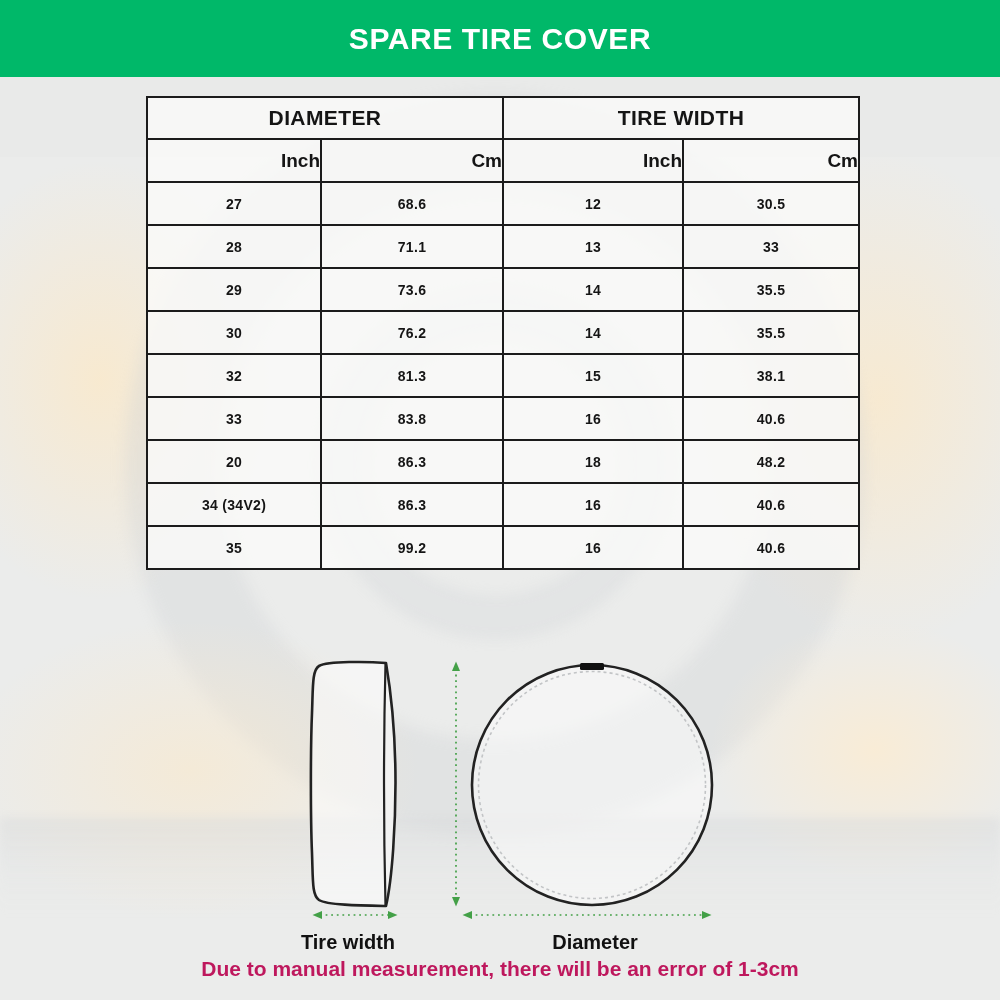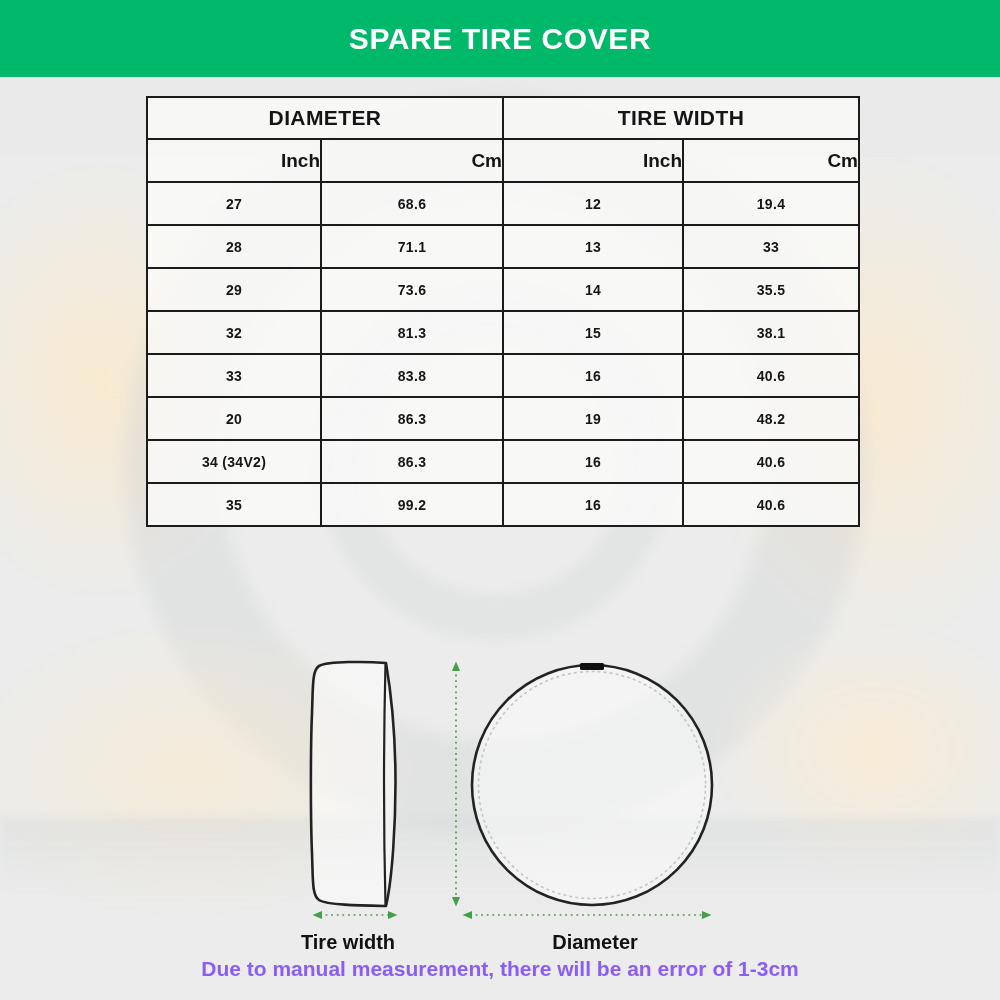--- a/index.html
+++ b/index.html
@@ -39,21 +39,21 @@
   tr.data-row td{height:41px;font-size:14px;font-weight:600;letter-spacing:.3px;}
 
   
   .diagram{position:absolute;left:280px;top:653px;width:460px;height:272px;}
   .diag-label{position:absolute;font-size:20px;font-weight:bold;color:#111;text-align:center;}
   .label-tire-width{left:288px;top:931px;width:120px;}
   .label-diameter{left:533px;top:931px;width:124px;}
 
   
   .footnote{position:absolute;left:0;top:957px;width:1000px;text-align:center;
-    font-size:21px;font-weight:bold;color:#8b5cf6;}
+    font-size:21px;font-weight:bold;color:#be185d;}
 </style>
 </head>
 <body>
 
 <div class="page">
 
   <div class="bg bg-top-strip"></div>
   <div class="bg cream-left"></div>
   <div class="bg cream-right"></div>
   <div class="bg tire-ring"></div>
@@ -81,50 +81,56 @@
     <tr class="sub-row">
       <th>Inch</th>
       <th>Cm</th>
       <th>Inch</th>
       <th>Cm</th>
     </tr>
     <tr class="data-row">
       <td>27</td>
       <td>68.6</td>
       <td>12</td>
-      <td>19.4</td>
+      <td>30.5</td>
     </tr>
     <tr class="data-row">
       <td>28</td>
       <td>71.1</td>
       <td>13</td>
       <td>33</td>
     </tr>
     <tr class="data-row">
       <td>29</td>
       <td>73.6</td>
+      <td>14</td>
+      <td>35.5</td>
+    </tr>
+    <tr class="data-row">
+      <td>30</td>
+      <td>76.2</td>
       <td>14</td>
       <td>35.5</td>
     </tr>
     <tr class="data-row">
       <td>32</td>
       <td>81.3</td>
       <td>15</td>
       <td>38.1</td>
     </tr>
     <tr class="data-row">
       <td>33</td>
       <td>83.8</td>
       <td>16</td>
       <td>40.6</td>
     </tr>
     <tr class="data-row">
       <td>20</td>
       <td>86.3</td>
-      <td>19</td>
+      <td>18</td>
       <td>48.2</td>
     </tr>
     <tr class="data-row">
       <td>34 (34V2)</td>
       <td>86.3</td>
       <td>16</td>
       <td>40.6</td>
     </tr>
     <tr class="data-row">
       <td>35</td>

